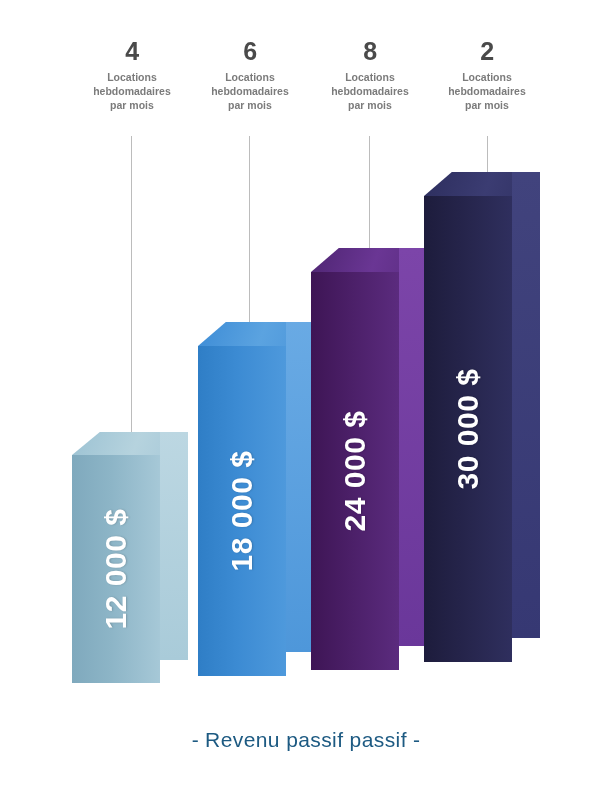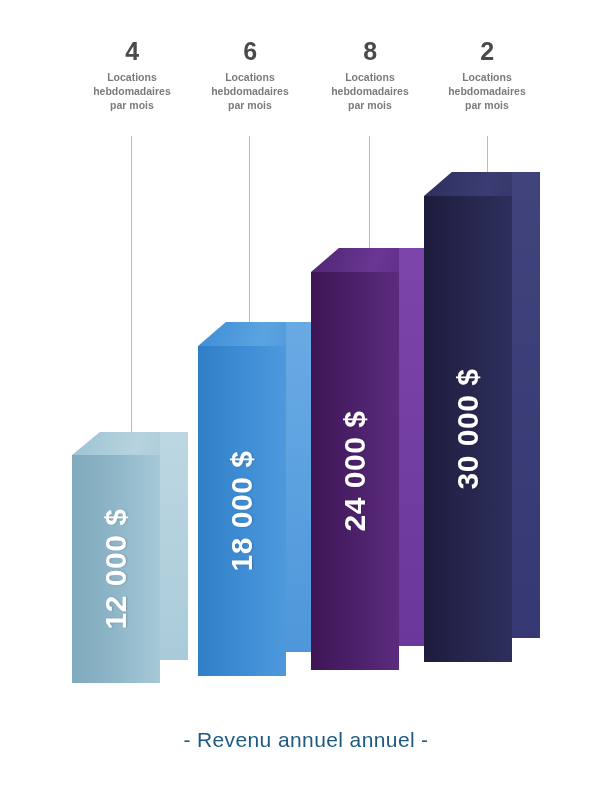--- a/index.html
+++ b/index.html
@@ -131,16 +131,16 @@
     <div class="face-top" style="left:0;top:-24px;width:116px;height:24px;
                 background:linear-gradient(110deg,#2d2e5e 0%,#3b3c72 55%,#313264 100%);
                 clip-path:polygon(0% 100%, 24% 0%, 100% 0%, 76% 100%);"></div>
     <div class="face-side" style="left:88px;top:-24px;width:28px;height:466px;
                 background:linear-gradient(180deg,#41437d 0%,#363873 100%);"></div>
     <div class="face-front" style="background:linear-gradient(90deg,#1d1c3c 0%,#26254c 48%,#2f2f5e 100%);"></div>
     <div class="bar-label" style="top:233px;transform:translate(-50%,-50%) rotate(-90deg);font-size:30px;">30 000 $</div>
   </div>
 
   <div id="caption" style="top:728px;">
-    <span class="dash">-</span><span>Revenu annuel annuel</span><span class="dash">-</span>
+    <span class="dash">-</span><span>Revenu passif passif</span><span class="dash">-</span>
   </div>
 
 </div>
 
 </body></html>

